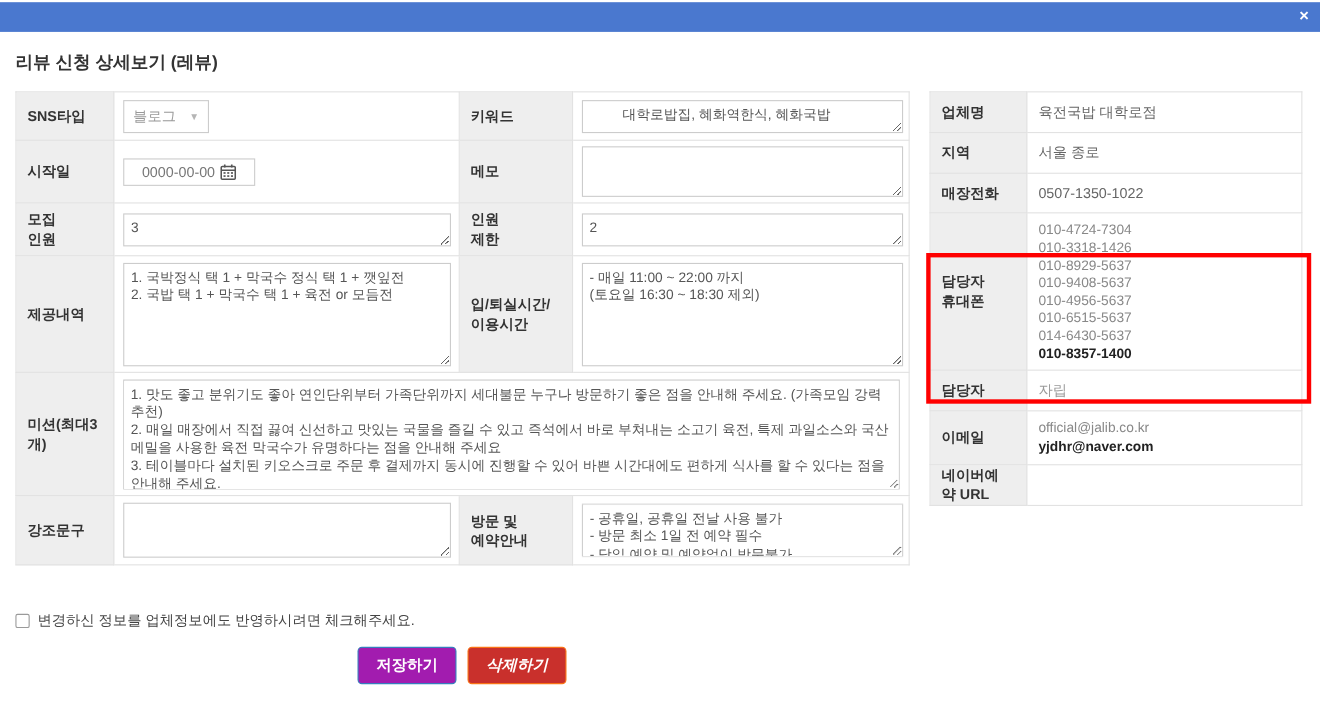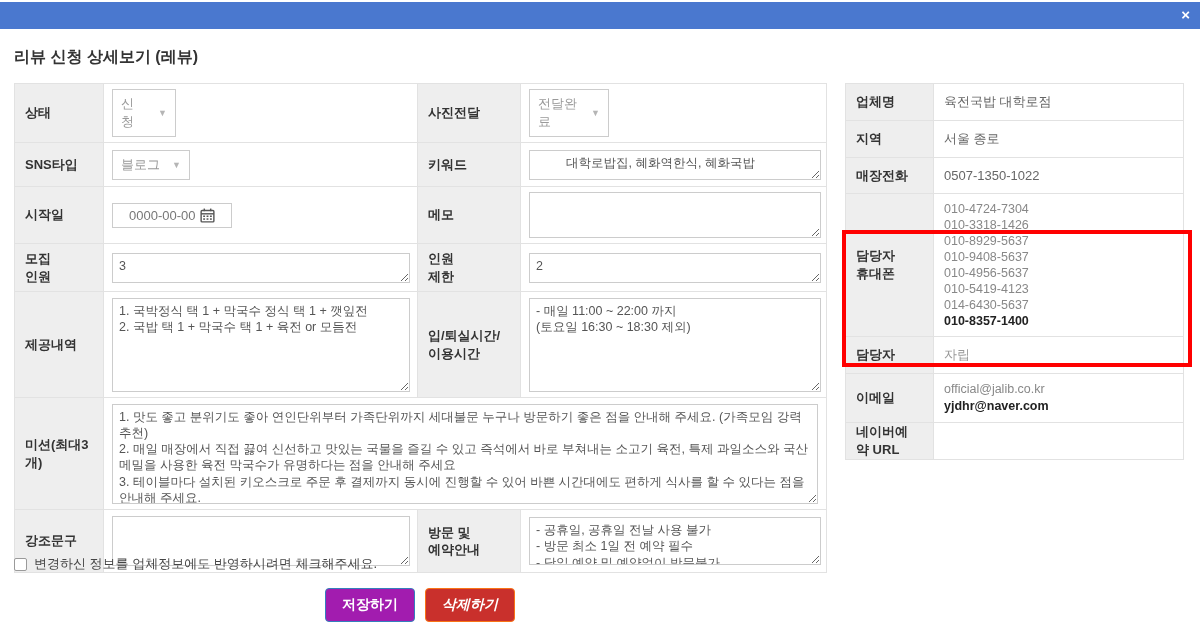--- a/index.html
+++ b/index.html
@@ -76,36 +76,20 @@
   <div class="page-title">리뷰 신청 상세보기 (레뷰)</div>
 
   <table class="form-table">
     <colgroup>
         <col style="width:89px">
         <col style="width:314px">
         <col style="width:103px">
         <col style="width:306px">
       </colgroup>
     <tbody>
-        <tr style="height:37px">
-      <td class="lbl">상태</td>
-      <td class="val">
-        <div class="sel sel-status">
-          <span>신청</span>
-          <span class="arr">▼</span>
-        </div>
-      </td>
-      <td class="lbl">사진전달</td>
-      <td class="val">
-        <div class="sel sel-photo">
-          <span>전달완료</span>
-          <span class="arr">▼</span>
-        </div>
-      </td>
-    </tr>
     <tr style="height:44px">
       <td class="lbl">SNS타입</td>
       <td class="val">
         <div class="sel sel-sns">
           <span>블로그</span>
           <span class="arr">▼</span>
         </div>
       </td>
       <td class="lbl">키워드</td>
       <td class="val">
@@ -206,21 +190,21 @@
     </tr>
     <tr style="height:139px">
       <td class="lbl">담당자
 휴대폰</td>
       <td class="val phones">
         <div>010-4724-7304</div>
         <div>010-3318-1426</div>
         <div>010-8929-5637</div>
         <div>010-9408-5637</div>
         <div>010-4956-5637</div>
-        <div>010-5419-4123</div>
+        <div>010-6515-5637</div>
         <div>014-6430-5637</div>
         <div class="strong">010-8357-1400</div>
       </td>
     </tr>
     <tr style="height:37px">
       <td class="lbl">담당자</td>
       <td class="val" style="color:#999">자립</td>
     </tr>
     <tr style="height:45px">
       <td class="lbl">이메일</td>

